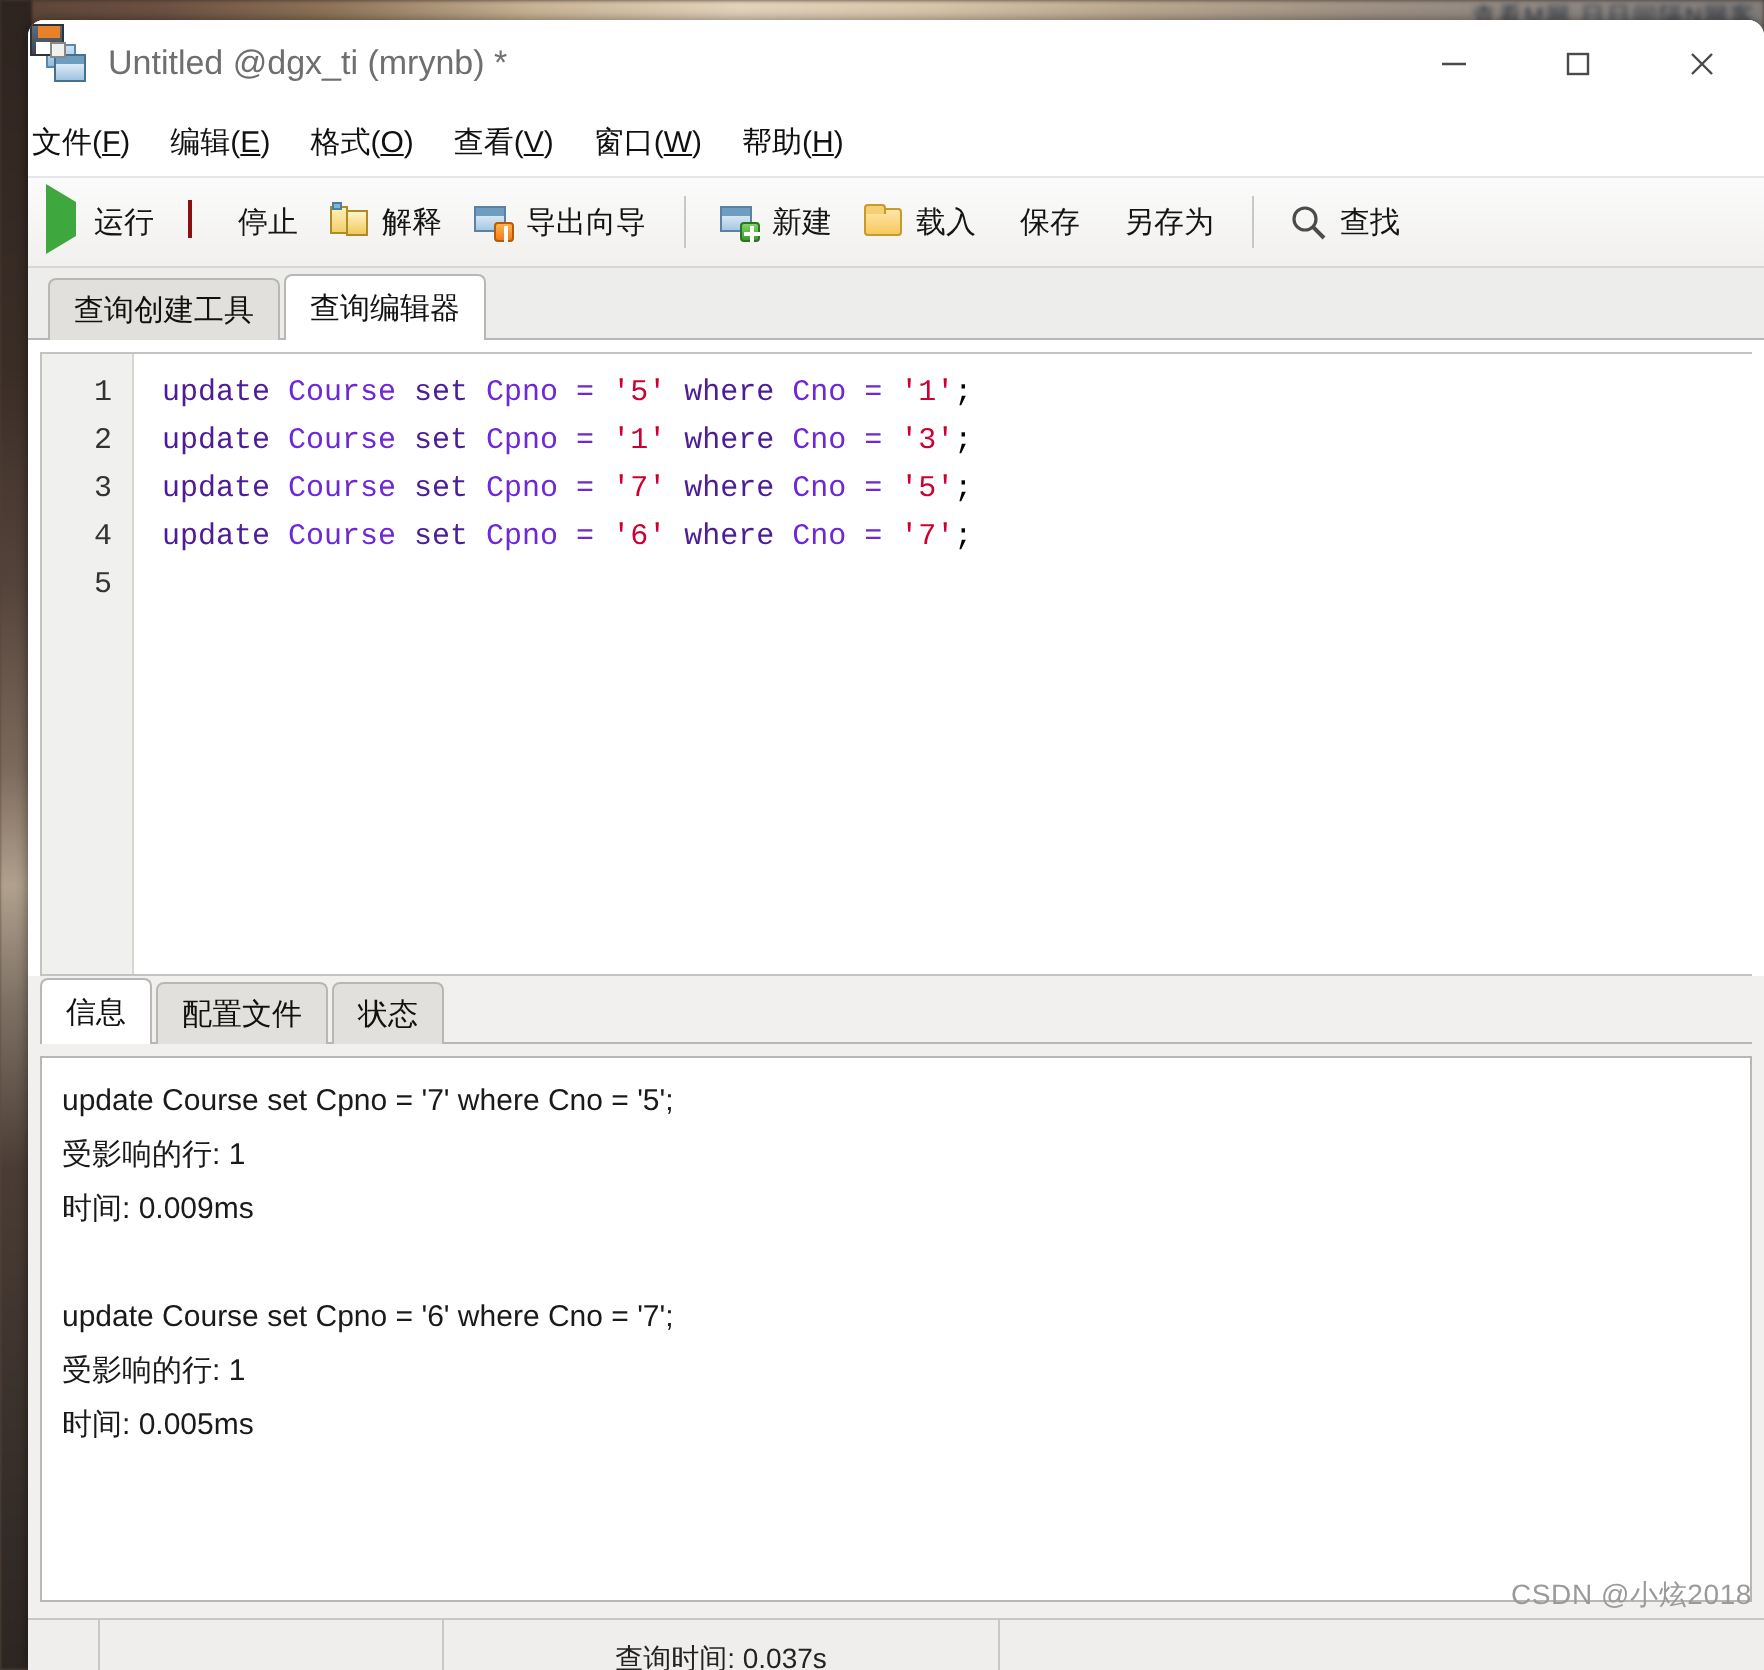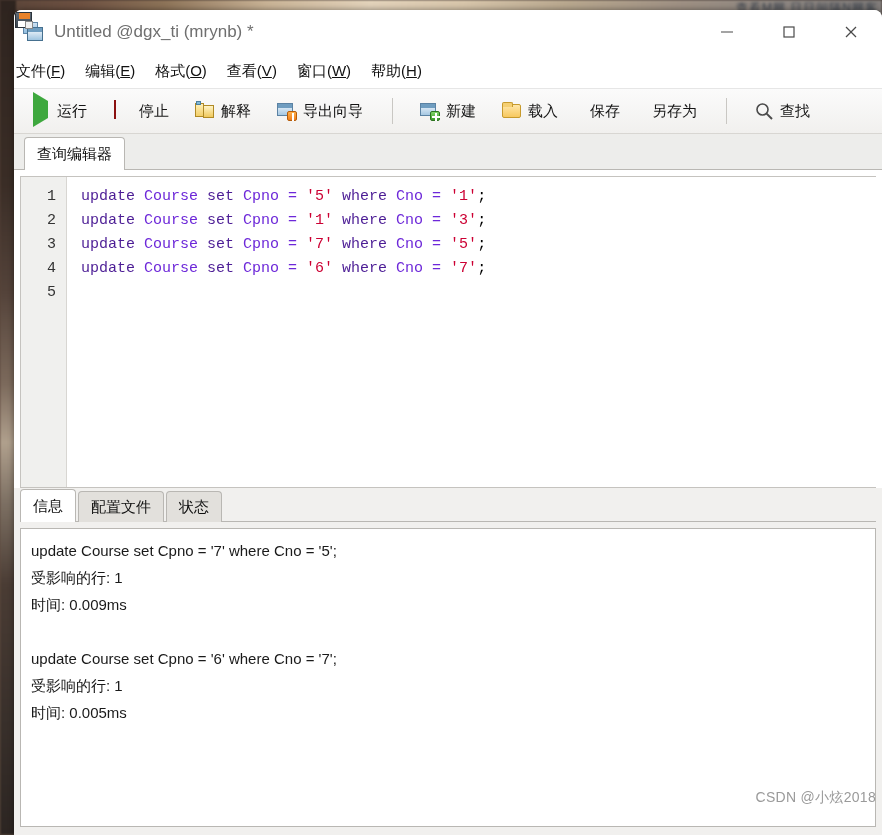--- a/index.html
+++ b/index.html
@@ -139,22 +139,20 @@
   .menu-item .mn { text-decoration: underline; }
 
   
   #toolbar {
     height: 44px;
     min-height: 44px;
     background: linear-gradient(180deg, #fbfbfb 0%, #f1f0ee 100%);
     border-bottom: 1px solid #d8d6d2;
     display: flex;
     align-items: center;
-    padding-left: 10px;
-    gap: 10px;
   }
   .tb-btn {
     display: flex;
     align-items: center;
     height: 34px;
     padding: 0 7px;
     margin-right: 2px;
     white-space: nowrap;
   }
   .tb-label {
@@ -493,20 +491,23 @@
           <circle cx="8.5" cy="8.5" r="5.5" fill="none" stroke="#4b4b4b" stroke-width="1.6"></circle>
           <line x1="12.6" y1="12.6" x2="18" y2="18" stroke="#4b4b4b" stroke-width="2"></line>
         </svg>
       </span>
       <span class="tb-label">查找</span>
     </div>
 
   </div>
 
   <div id="tab-strip">
+    <div class="tab">
+      <span>查询创建工具</span>
+    </div>
     <div class="tab active">
       <span>查询编辑器</span>
     </div>
   </div>
 
   <div id="editor-wrap">
     <div id="editor">
       <div id="gutter">
         <div class="ln">1</div>
         <div class="ln">2</div>
@@ -546,16 +547,22 @@
       <div class="msg-line">update Course set Cpno = '7' where Cno = '5';</div>
       <div class="msg-line">受影响的行: 1</div>
       <div class="msg-line">时间: 0.009ms</div>
       <div class="msg-line blank"></div>
       <div class="msg-line">update Course set Cpno = '6' where Cno = '7';</div>
       <div class="msg-line">受影响的行: 1</div>
       <div class="msg-line">时间: 0.005ms</div>
     </div>
   </div>
 
+  <div id="status-bar">
+    <div class="sb-cell" id="sb-1"></div>
+    <div class="sb-cell" id="sb-2"></div>
+    <div class="sb-cell" id="sb-3">查询时间: 0.037s</div>
+    <div class="sb-cell" id="sb-4"></div>
+  </div>
 
 </div>
 
 <div id="watermark">CSDN @小炫2018</div>
 
 </body></html>

